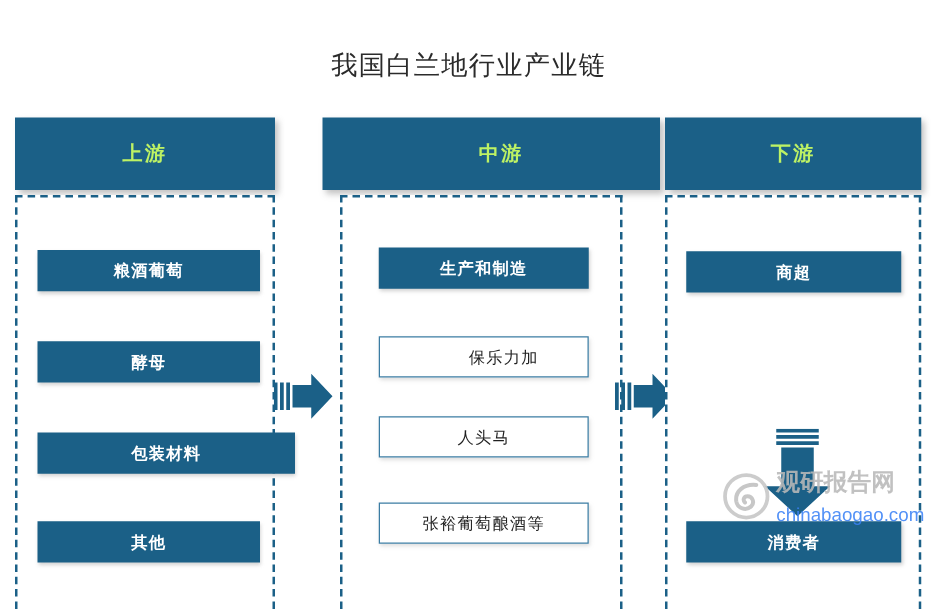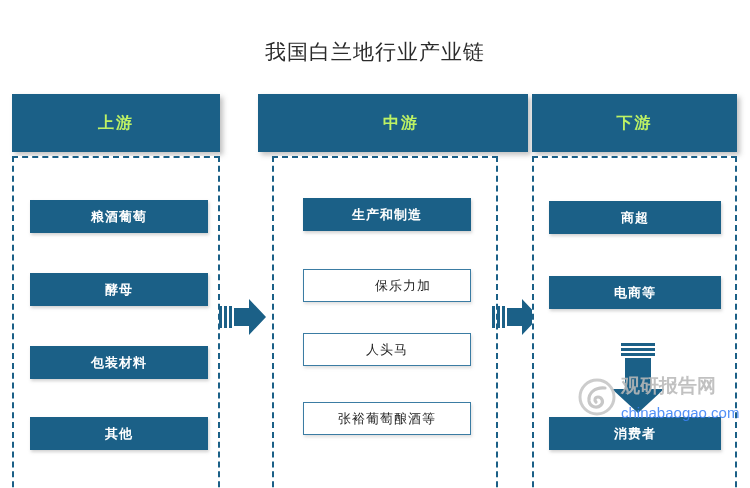--- a/index.html
+++ b/index.html
@@ -90,21 +90,21 @@
     background: #ffffff;
     color: #1f1f1f;
     border: 1px solid #3b7ca3;
     font-weight: normal;
     box-shadow: 1px 2px 3px rgba(160,160,160,0.35);
   }
 
   
   .up-1 { left: 30px; top: 172px; width: 178px; }
   .up-2 { left: 30px; top: 245px; width: 178px; }
-  .up-3 { left: 30px; top: 318px; width: 178px; }
+  .up-3 { left: 30px; top: 318px; width: 206px; }
   .up-4 { left: 30px; top: 389px; width: 178px; }
 
   
   .mid-1 { left: 303px; top: 170px; width: 168px; }
   .mid-2 { left: 303px; top: 241px; width: 168px; padding-left: 32px; }
   .mid-3 { left: 303px; top: 305px; width: 168px; }
   .mid-4 { left: 303px; top: 374px; width: 168px; }
 
   
   .down-1 { left: 549px; top: 173px; width: 172px; }
@@ -209,21 +209,20 @@
       <rect x="5" y="10" width="3" height="22" fill="#1b6087"></rect>
       <rect x="10" y="10" width="3" height="22" fill="#1b6087"></rect>
       <path d="M15,12 L30,12 L30,3 L47,21 L30,39 L30,30 L15,30 Z" fill="#1b6087"></path>
     </svg>
   </div>
 
   <div class="col-header h-down">下游</div>
   <div class="dashed-box d-down"></div>
 
   <div class="item-box filled down-1">商超</div>
-  <div class="item-box filled down-2">电商等</div>
 
   <div class="v-arrow">
     <svg width="62" height="72" viewBox="0 0 62 72" xmlns="http://www.w3.org/2000/svg">
       <rect x="14" y="0" width="34" height="3" fill="#1b6087"></rect>
       <rect x="14" y="5" width="34" height="3" fill="#1b6087"></rect>
       <rect x="14" y="10" width="34" height="3" fill="#1b6087"></rect>
       <path d="M18,15 L44,15 L44,46 L57,46 L31,70 L5,46 L18,46 Z" fill="#1b6087"></path>
     </svg>
   </div>
 

